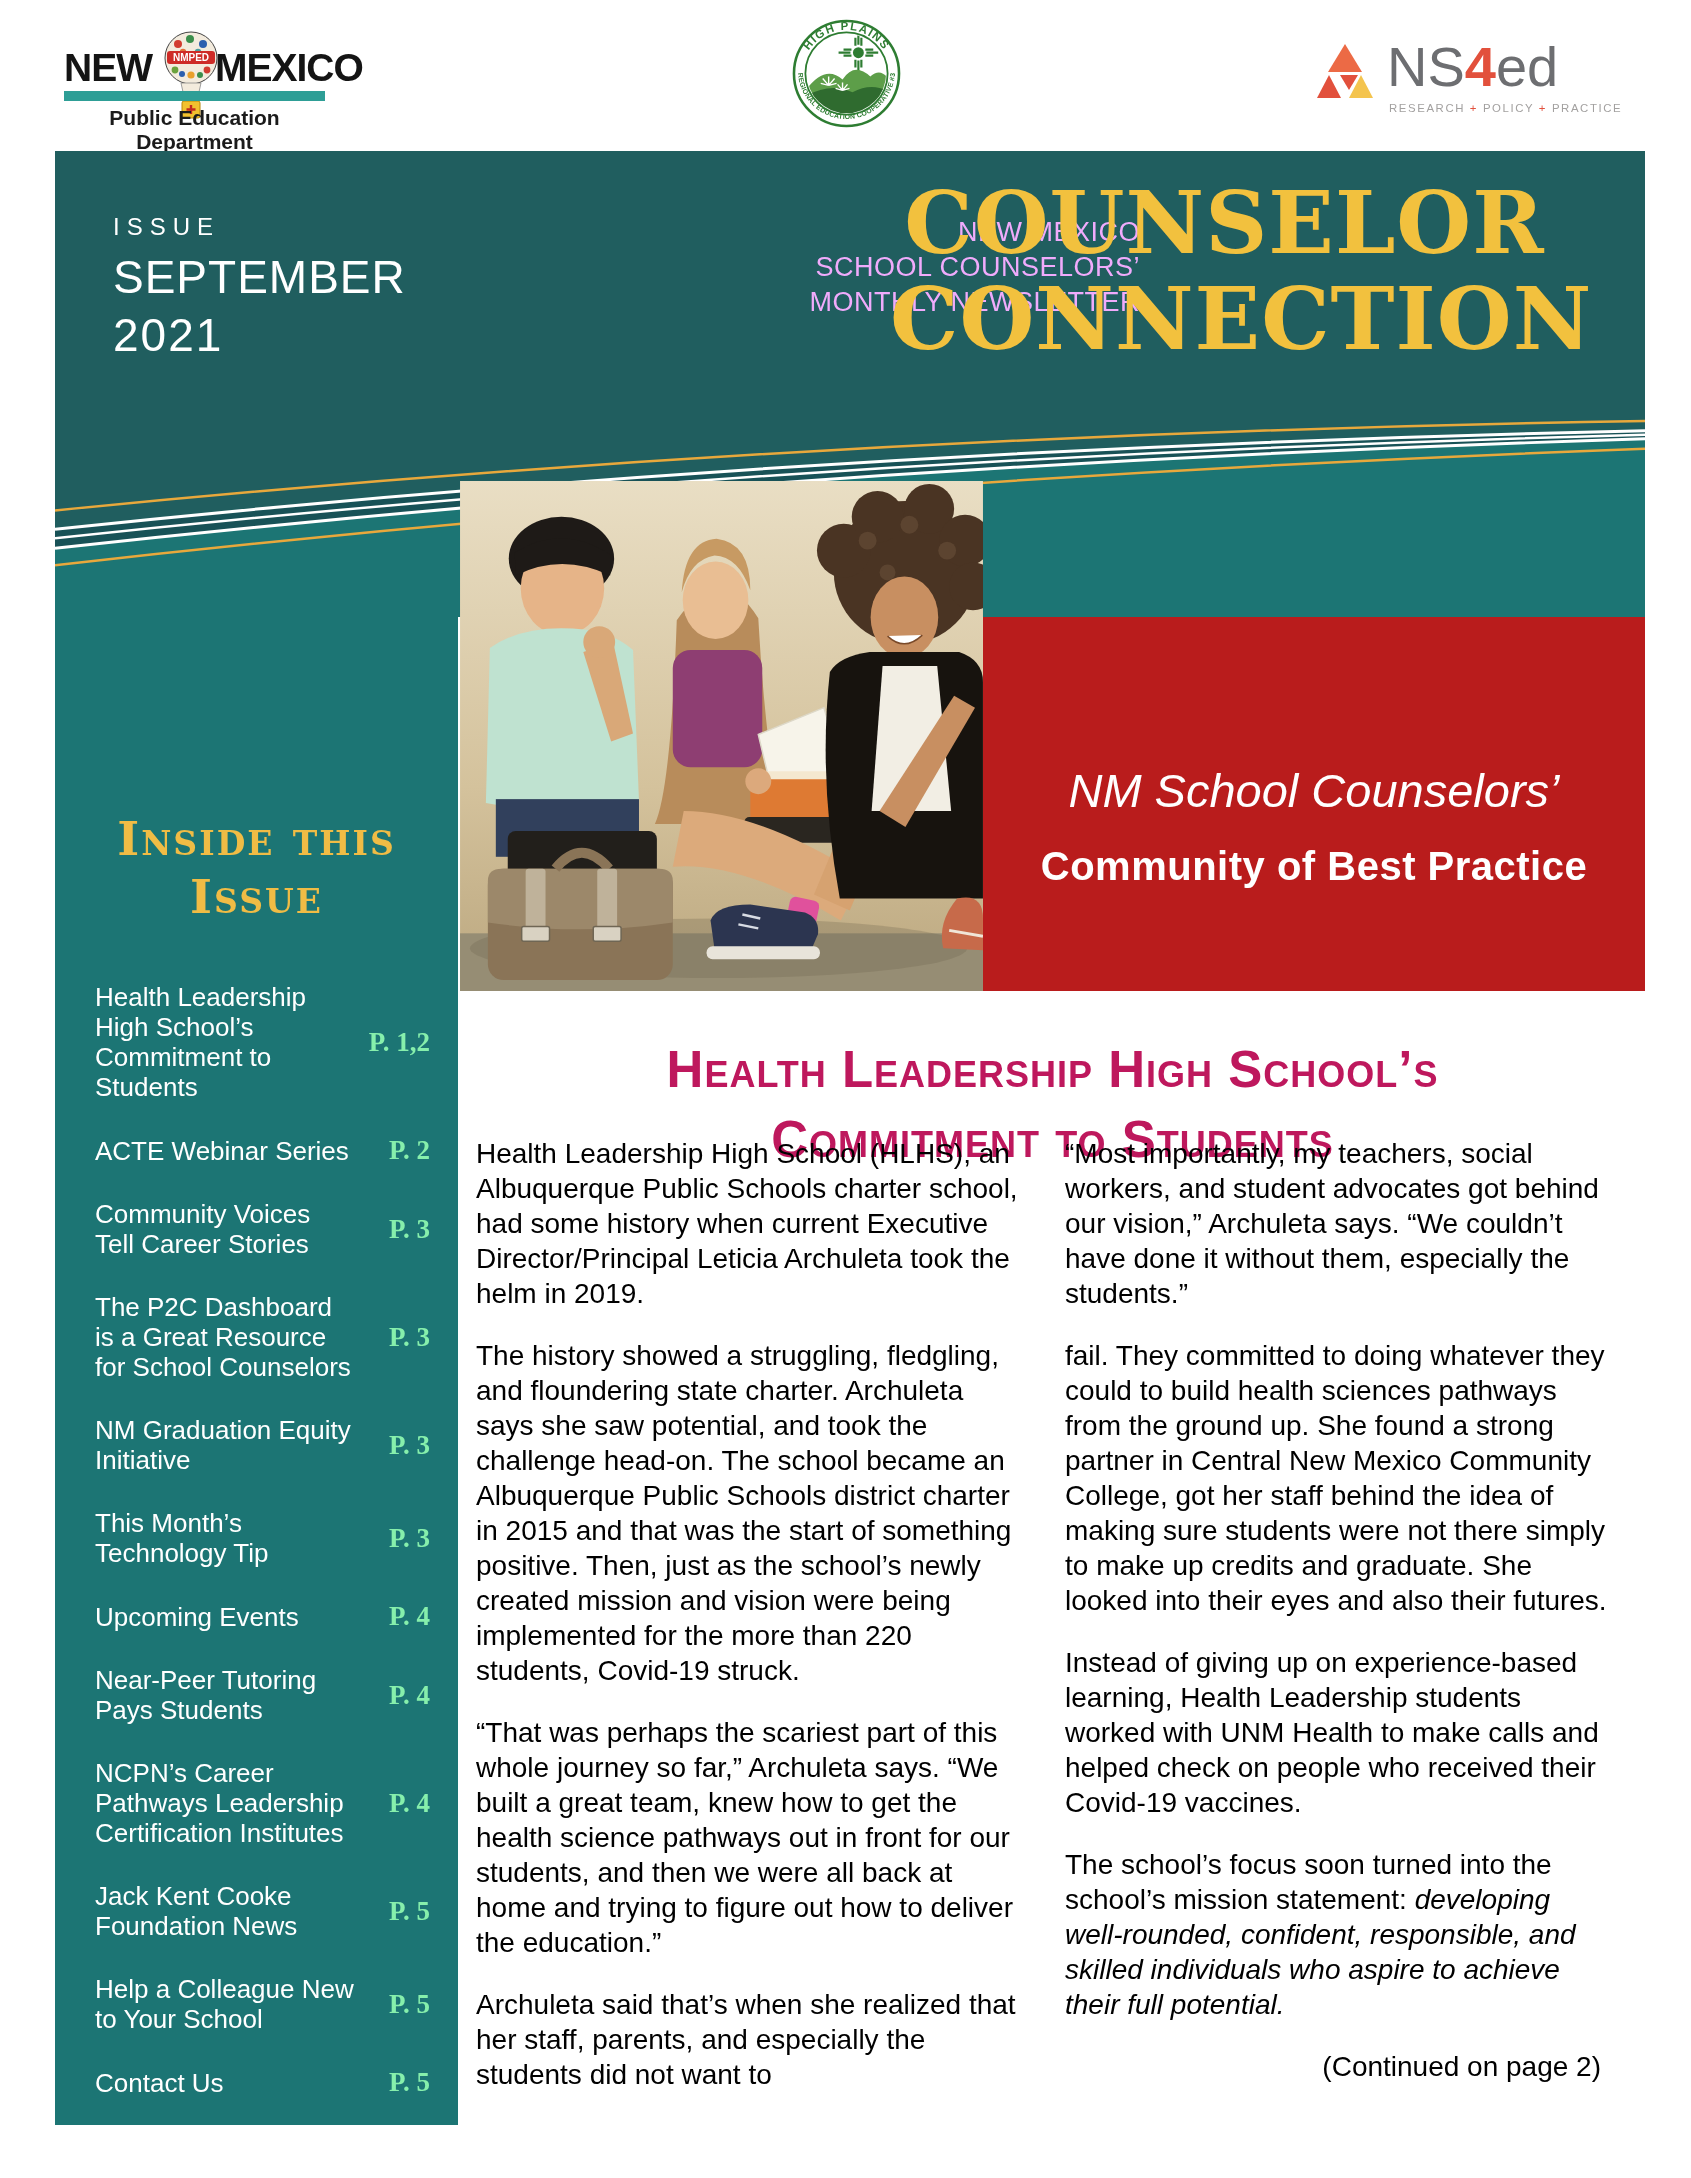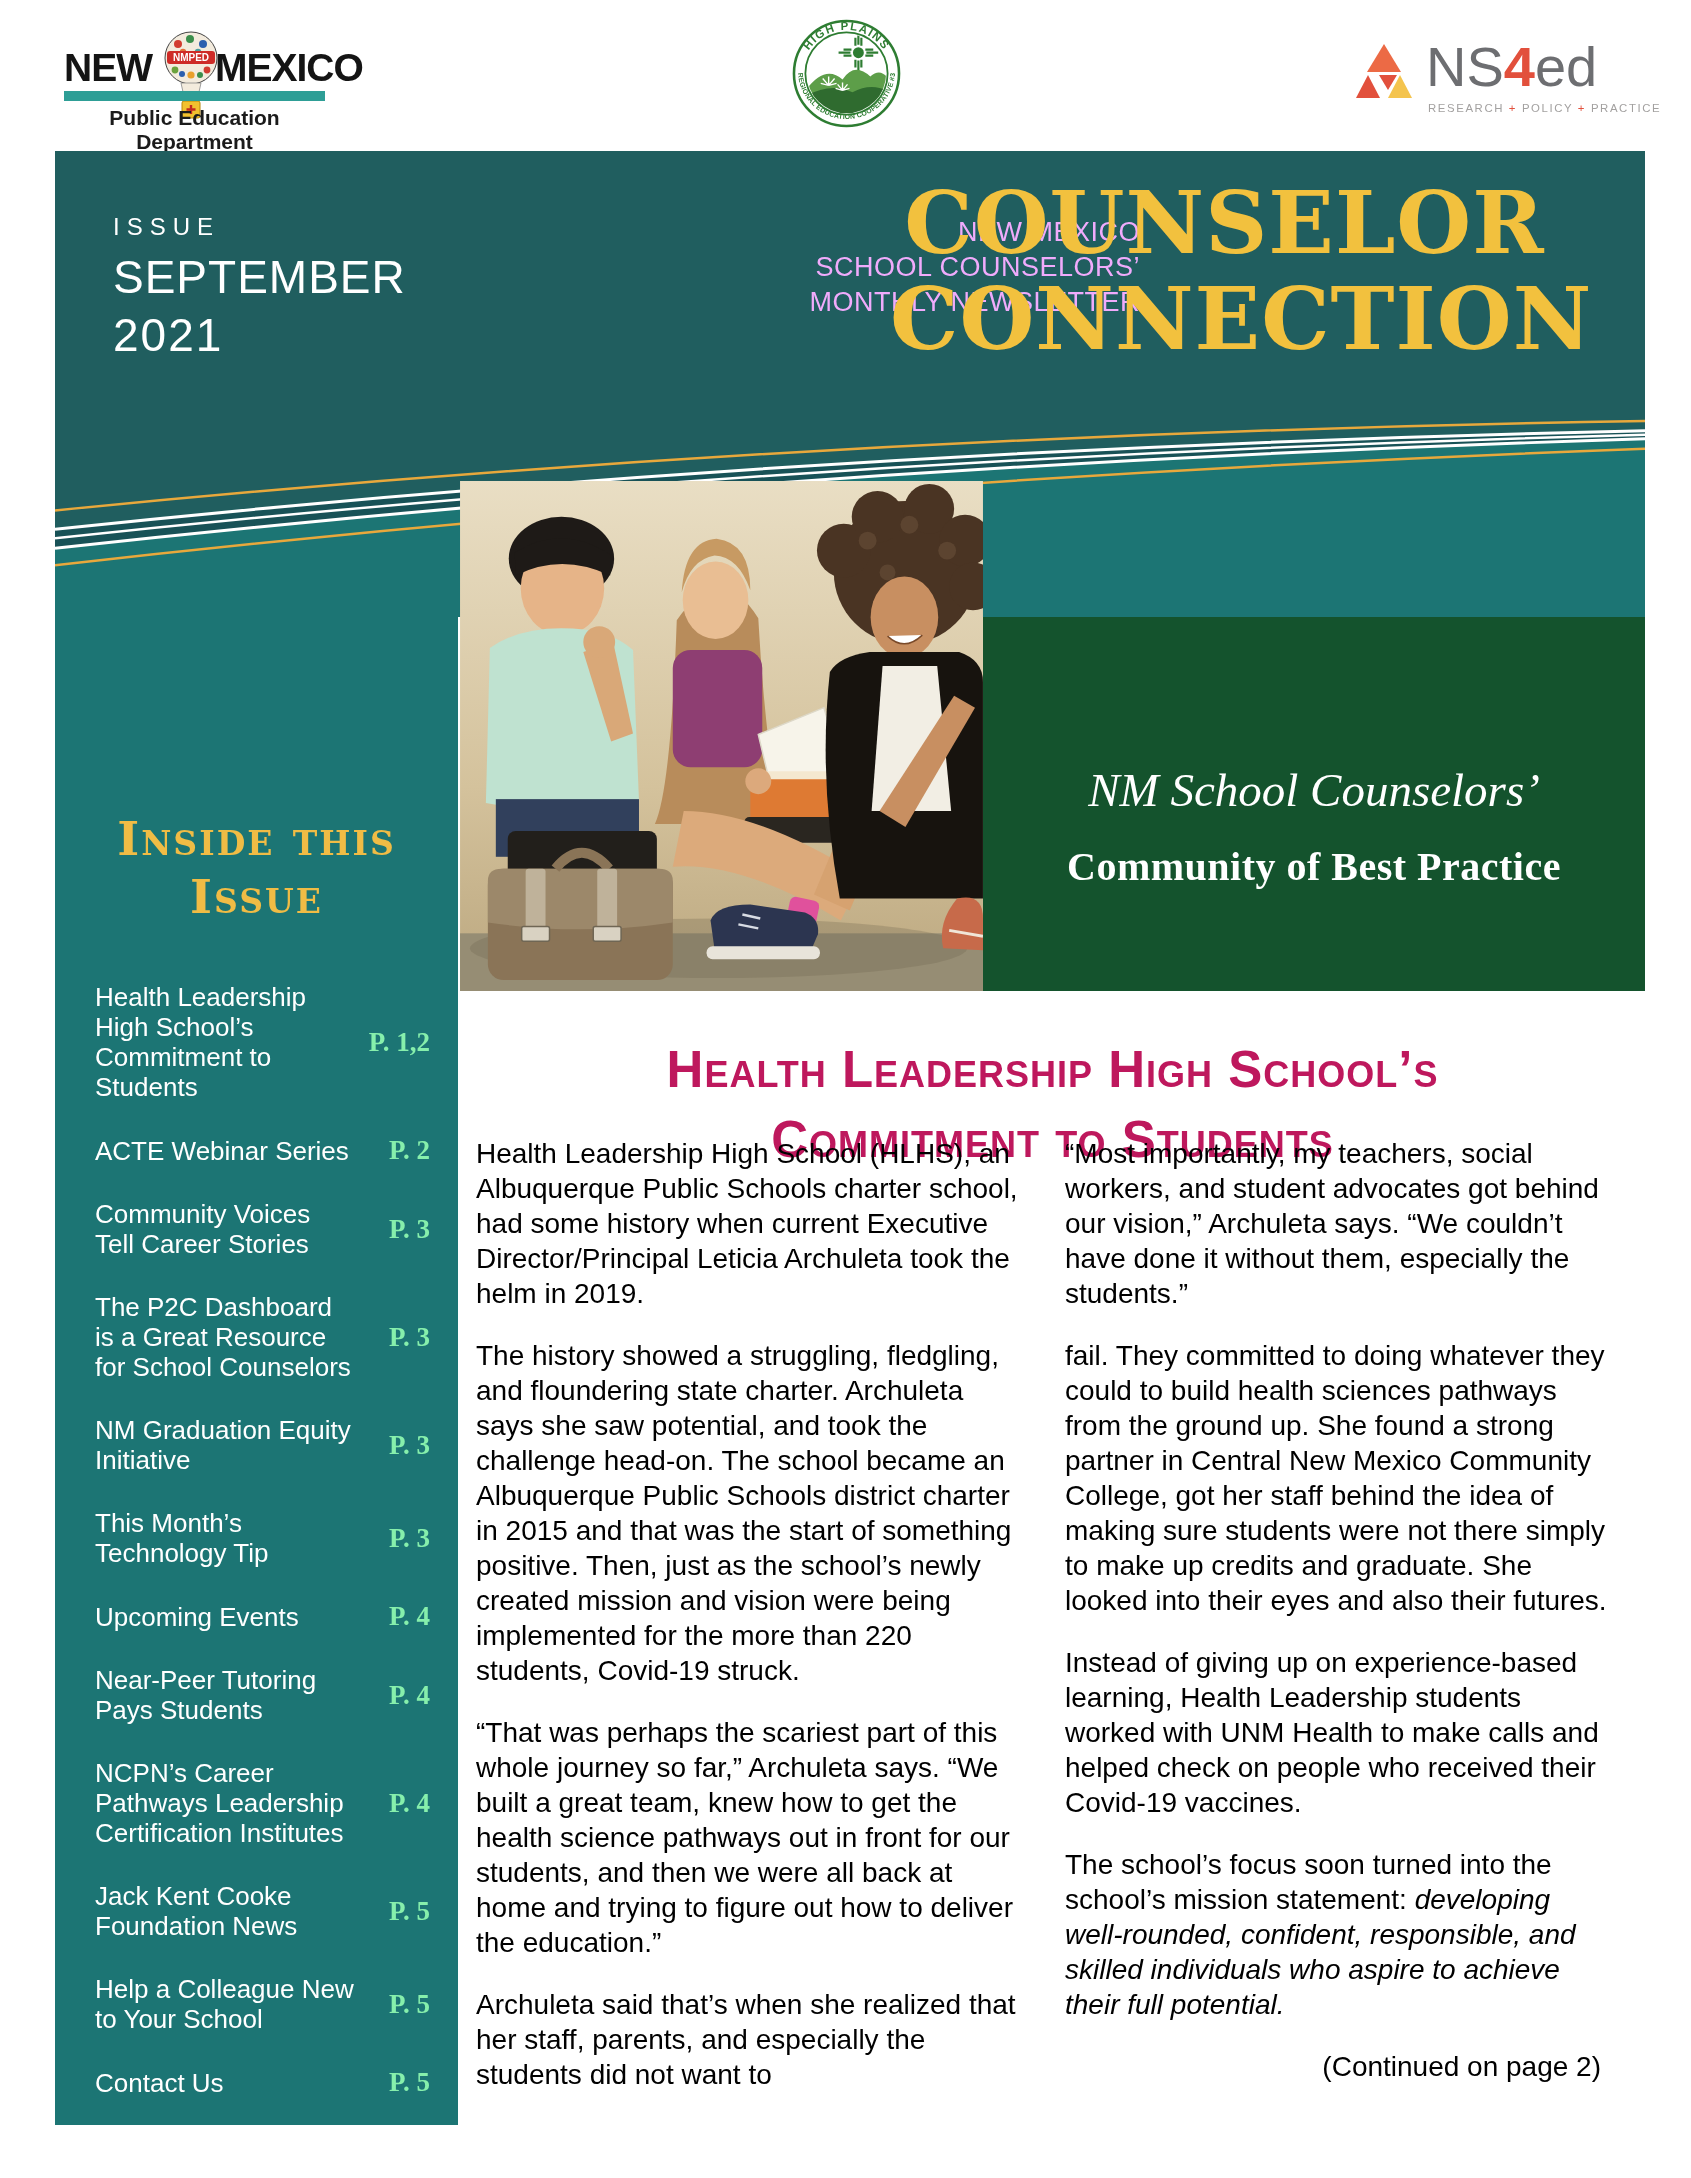--- a/index.html
+++ b/index.html
@@ -7,21 +7,21 @@
         font-family:"Liberation Sans","DejaVu Sans",sans-serif;margin:0 auto;}
   
   .nmped{position:absolute;left:64px;top:30px;width:261px;height:100px;}
   .nmped .nm-word{position:absolute;top:16px;font-weight:bold;font-size:39px;color:#141414;letter-spacing:-1px;}
   .nmped .w-new{left:0;}
   .nmped .w-mexico{left:151px;}
   .nmped .nm-bar{position:absolute;left:0;top:61px;width:261px;height:10px;background:#2E9E96;}
   .nmped .nm-sub{position:absolute;left:0;top:76px;width:261px;text-align:center;font-weight:bold;font-size:21px;color:#1b1b1b;}
   .nmped svg.balloon{position:absolute;left:96px;top:0px;}
   .hprec{position:absolute;left:791px;top:16px;}
-  .ns4ed{position:absolute;left:1352px;top:40px;width:239px;height:92px;text-align:center;}
+  .ns4ed{position:absolute;left:1313px;top:40px;width:239px;height:92px;text-align:center;}
   .ns4ed .tri{position:absolute;left:0;top:2px;}
   .ns4ed .name{position:absolute;left:74px;top:-6px;font-size:56px;font-weight:500;color:#6D6E71;letter-spacing:0px;}
   .ns4ed .name .four{color:#E2503C;font-weight:bold;}
   .ns4ed .tagline{position:absolute;left:76px;top:62px;font-size:11.4px;letter-spacing:1.6px;color:#A3A1A0;white-space:nowrap;}
   .ns4ed .tagline .plus{color:#E2503C;}
   
   .banner{position:absolute;left:55px;top:151px;width:1590px;height:466px;background:#205E5F;z-index:1;}
   .issue{position:absolute;left:58px;top:62px;color:#fff;}
   .issue .lbl{font-size:24px;letter-spacing:7px;margin-bottom:10px;}
   .issue .month{font-size:46px;letter-spacing:1px;line-height:52px;}
@@ -33,22 +33,22 @@
   
   .sidebar{position:absolute;left:55px;top:555px;width:403px;height:1570px;background:#1C7574;z-index:2;}
   .inside-head{margin-top:255px;text-align:center;color:#F0BC45;font-family:"DejaVu Serif","Liberation Serif",serif;
                font-weight:bold;font-variant:small-caps;font-size:47px;line-height:58px;letter-spacing:2px;}
   .toc{list-style:none;margin:56px 0 0 0;padding:0 28px 0 40px;}
   .toc li{display:flex;align-items:center;gap:6px;margin-bottom:33px;}
   .toc .t-label{width:261px;color:#fff;font-size:26px;line-height:30px;}
   .toc .t-page{flex:1;text-align:right;color:#86efac;font-weight:bold;font-size:27px;white-space:nowrap;font-family:Liberation Serif, serif;}
   
   .photo{position:absolute;left:460px;top:481px;width:523px;height:510px;z-index:4;}
-  .community{position:absolute;left:983px;top:468px;width:662px;height:523px;background:#14532d;z-index:2;
-             text-align:center;color:#fff;font-family:Liberation Serif, serif;}
+  .community{position:absolute;left:983px;top:468px;width:662px;height:523px;background:#b91c1c;z-index:2;
+             text-align:center;color:#fff;font-family:Liberation Sans, sans-serif;}
   .community .c1{margin-top:295px;font-style:italic;font-size:47px;}
   .community .c2{margin-top:26px;font-weight:bold;font-size:40px;letter-spacing:0.5px;}
   
   .art-title{position:absolute;left:460px;top:1001px;width:1185px;text-align:center;color:#be185d;
              font-weight:bold;font-variant:small-caps;font-size:51px;line-height:70px;letter-spacing:1px;}
   .col{position:absolute;top:1136px;width:542px;font-size:28px;line-height:35px;color:#000;}
   .col p{margin:0 0 27px 0;}
   .col-left{left:476px;}
   .col-right{left:1065px;}
   .continued{text-align:right;font-size:28px;margin-top:14px;padding-right:6px;}

